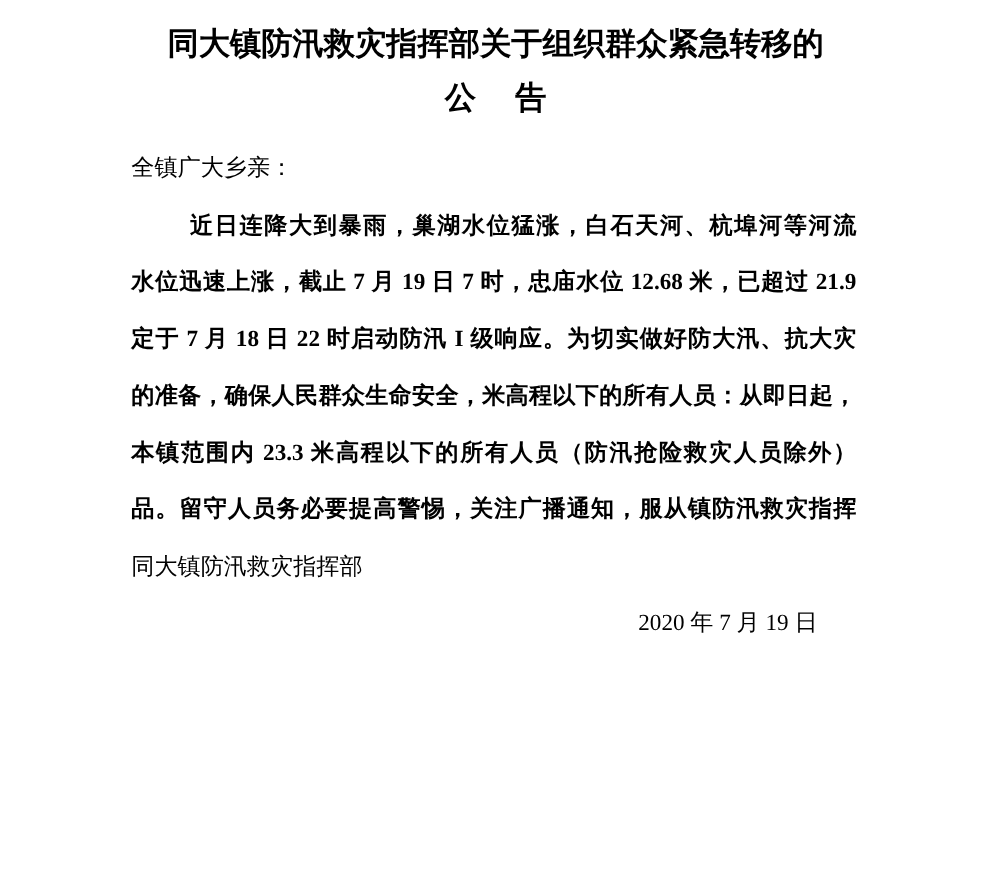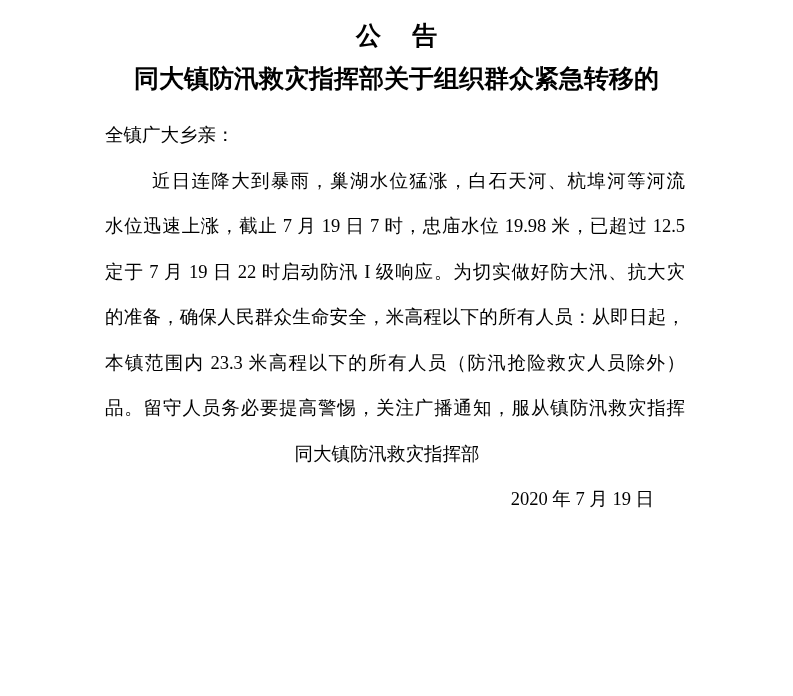--- a/index.html
+++ b/index.html
@@ -39,46 +39,47 @@
   .line {
     height: 45.5px;
     line-height: 45.5px;
     font-size: 18.5px;
     white-space: pre-wrap;
   }
   .role-para-first,
   .role-para-line {
     text-align: justify;
     text-align-last: justify;
+    font-weight: bold;
   }
   .role-para-first,
   .role-closing {
     text-indent: 47px;
   }
   .role-signature {
-    text-align: center;
+    text-align: left;
     padding-right: 16px;
   }
   .role-date {
     text-align: right;
     padding-right: 31px;
   }
 </style>
 </head>
 <body>
 
 <div class="page">
   <div class="title-block">
+    <div class="title-line">同大镇防汛救灾指挥部关于组织群众紧急转移的</div>
     <div class="title-line">公　 告</div>
-    <div class="title-line">同大镇防汛救灾指挥部关于组织群众紧急转移的</div>
   </div>
   <div class="body-block">
       <div class="line role-salutation">全镇广大乡亲：</div>
       <div class="line role-para-first">近日连降大到暴雨，巢湖水位猛涨，白石天河、杭埠河等河流</div>
-      <div class="line role-para-line">水位迅速上涨，截止 7 月 19 日 7 时，忠庙水位 19.98 米，已超过 12.5</div>
-      <div class="line role-para-line">定于 7 月 19 日 22 时启动防汛 I 级响应。为切实做好防大汛、抗大灾</div>
+      <div class="line role-para-line">水位迅速上涨，截止 7 月 19 日 7 时，忠庙水位 12.68 米，已超过 21.9</div>
+      <div class="line role-para-line">定于 7 月 18 日 22 时启动防汛 I 级响应。为切实做好防大汛、抗大灾</div>
       <div class="line role-para-line">的准备，确保人民群众生命安全，米高程以下的所有人员：从即日起，</div>
       <div class="line role-para-line">本镇范围内 23.3 米高程以下的所有人员（防汛抢险救灾人员除外）</div>
       <div class="line role-para-line">品。留守人员务必要提高警惕，关注广播通知，服从镇防汛救灾指挥</div>
       <div class="line role-signature">同大镇防汛救灾指挥部</div>
       <div class="line role-date">2020 年 7 月 19 日</div>
     </div>
 </div>
 
 </body></html>

